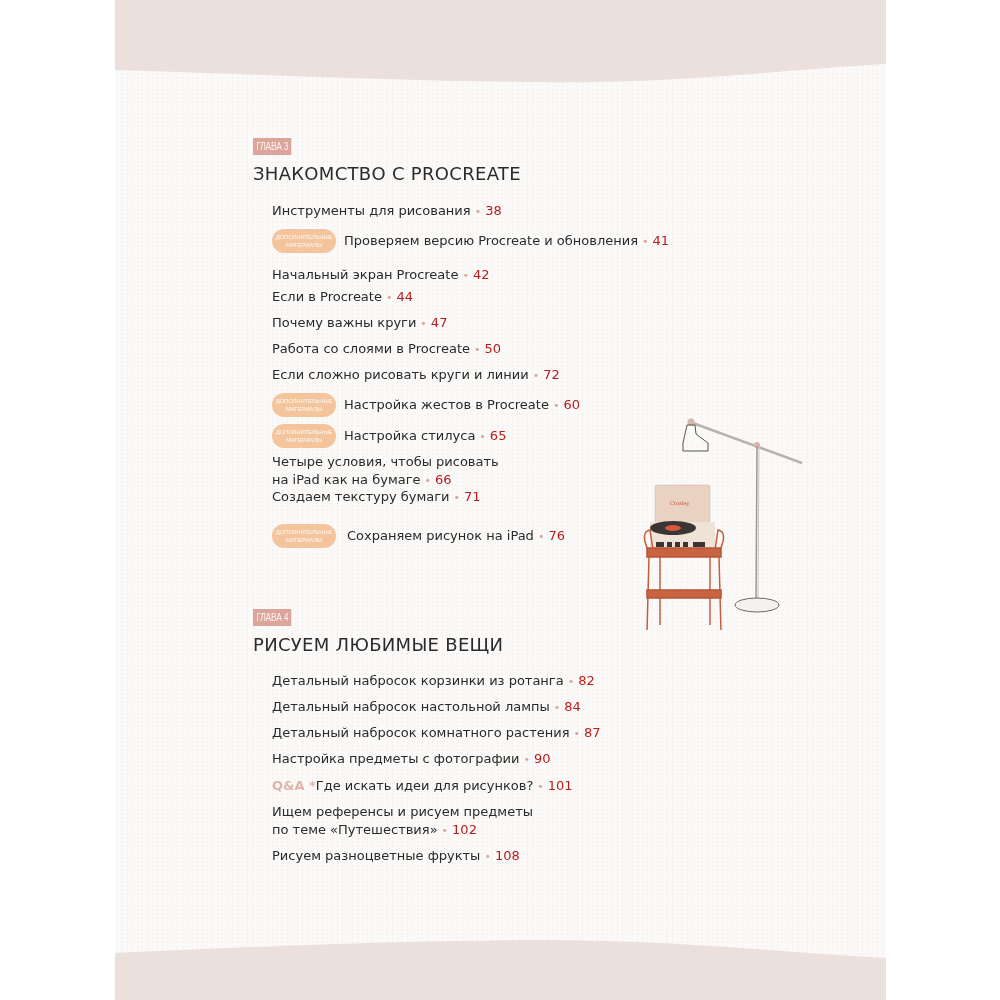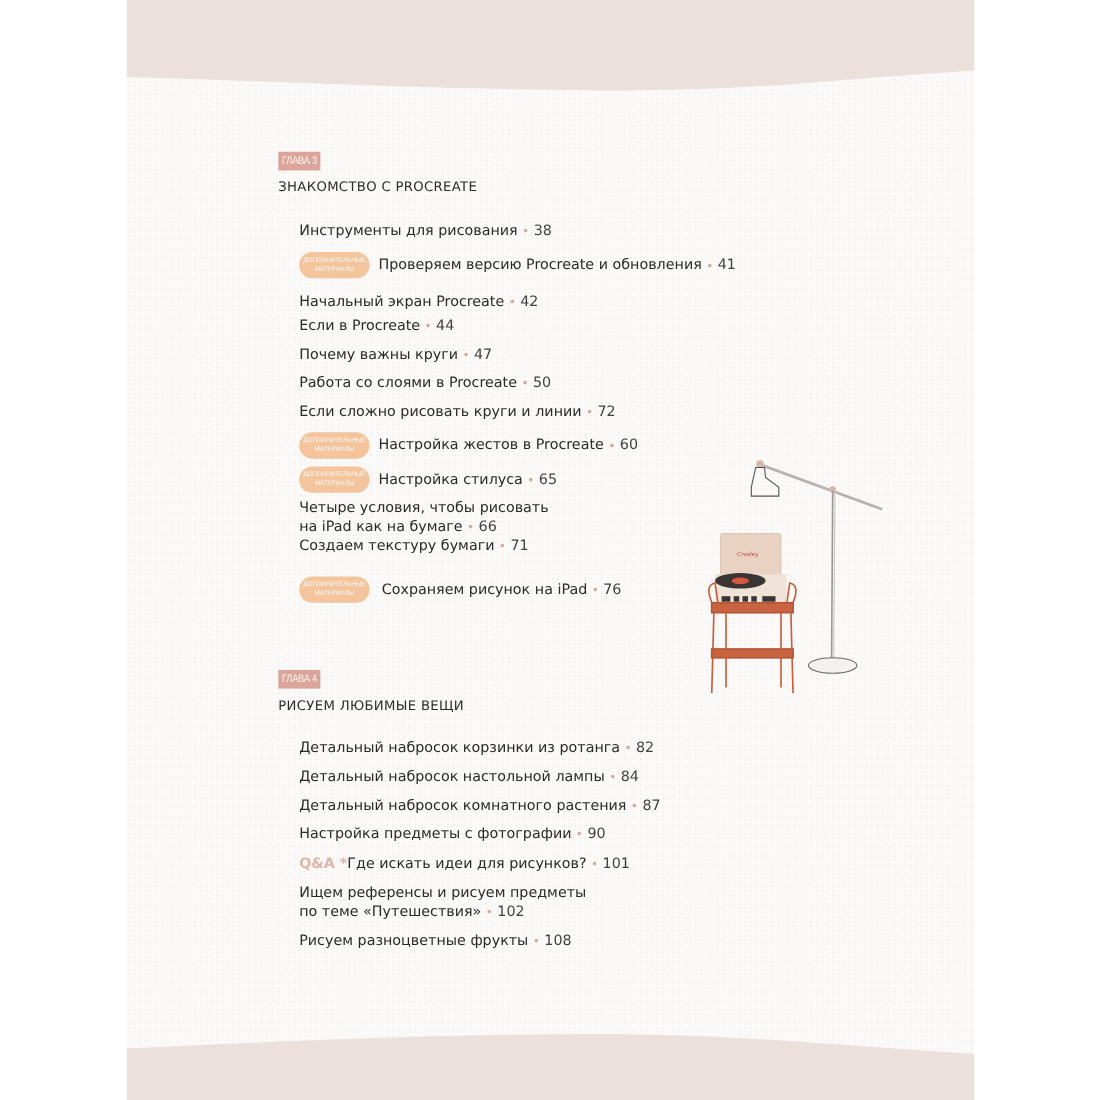--- a/index.html
+++ b/index.html
@@ -22,29 +22,29 @@
     .band-top { top: 0; height: 90px; }
     .band-bottom { top: 905px; height: 95px; }
 
     .chapter-tag {
       position: absolute; left: 253px; height: 17px; padding: 0 4px;
       background: #dca59c; color: #fff3ef;
       font-family: "Liberation Sans", sans-serif; font-size: 10px; line-height: 17px;
       letter-spacing: -0.3px; transform: scaleX(0.85); transform-origin: left center;
     }
     .chapter-title {
-      position: absolute; left: 253px; font-size: 12px; color: #2b2b2b;
+      position: absolute; left: 253px; font-size: 18px; color: #2b2b2b;
       letter-spacing: 0.3px; white-space: nowrap;
     }
     .toc-item {
       position: absolute; left: 272px; font-size: 13px; color: #2a2a2a;
       line-height: 18px; white-space: nowrap;
     }
     .toc-item .dot { color: #d6a899; margin: 0 4px; font-size: 11px; }
-    .toc-item .pg { color: #404040; }
+    .toc-item .pg { color: #b91c1c; }
     .badge {
       display: inline-block; vertical-align: middle; width: 64px; height: 24px;
       border-radius: 12px; background: #f4c49d; color: #fff6ee;
       font-family: "Liberation Sans", sans-serif; font-size: 6px; line-height: 8px;
       text-align: center; padding-top: 4px; box-sizing: border-box; margin-right: 8px;
       letter-spacing: -0.2px;
     }
     .qa { color: #deb5a8; font-weight: bold; }
     .illustration { position: absolute; left: 630px; top: 400px; }
   </style>

